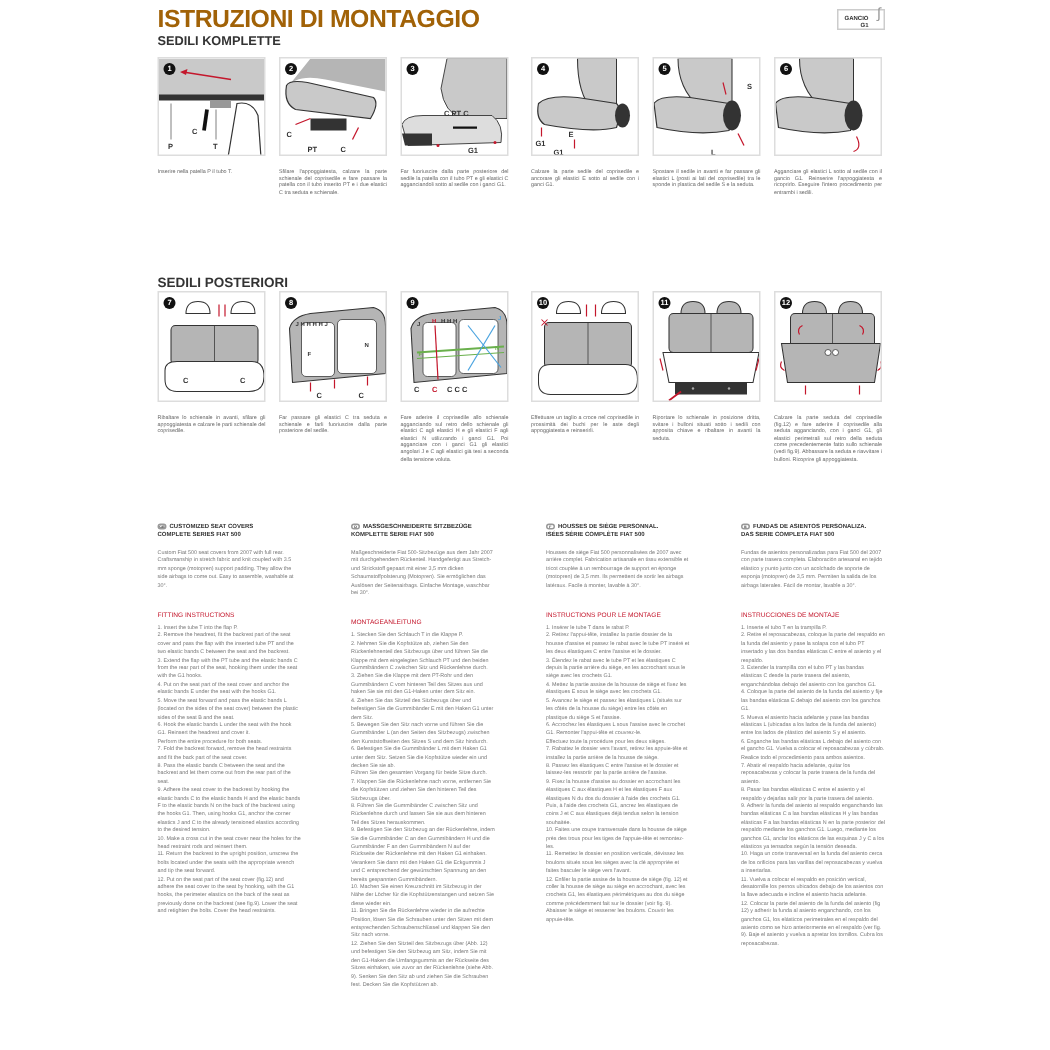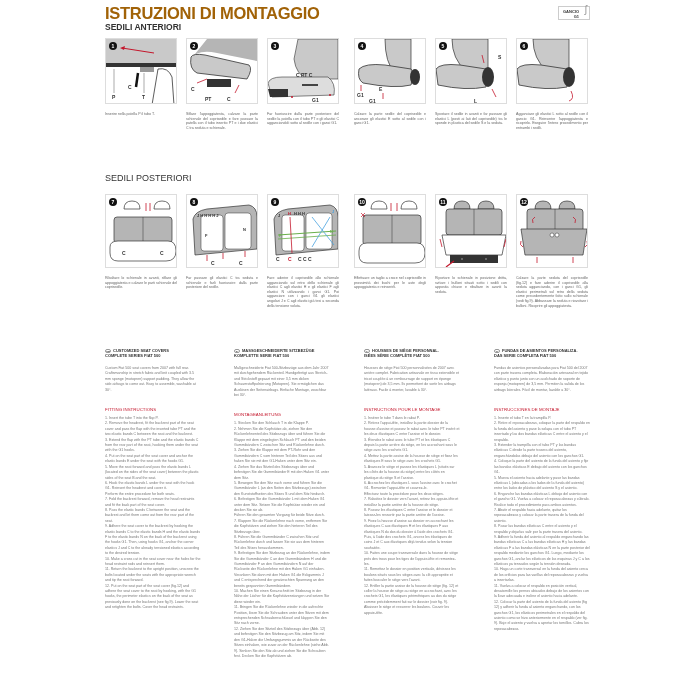--- a/index.html
+++ b/index.html
@@ -1,40 +1,40 @@
 <!DOCTYPE html>
 <html><head>
 <meta charset="utf-8">
 <style>
   * { box-sizing: border-box; margin: 0; padding: 0; }
   body { width: 700px; height: 700px; background: #fff; font-family: "Liberation Sans", sans-serif; color: #555; overflow: hidden; position: relative; }
   .title { position: absolute; left: 105px; top: 4px; font-size: 16.5px; font-weight: bold; color: #a16207; letter-spacing: -0.3px; }
   .subtitle { position: absolute; left: 105px; top: 22px; font-size: 8.5px; font-weight: bold; color: #333; }
-  .subtitle2 { position: absolute; left: 105px; top: 173px; font-size: 9px; font-weight: normal; color: #333; }
+  .subtitle2 { position: absolute; left: 105px; top: 183px; font-size: 9px; font-weight: bold; color: #333; }
   .hook-box { position: absolute; left: 558px; top: 6px; width: 32px; height: 14px; border: 1px solid #ccc; font-size: 4px; color: #333; padding: 2px; line-height: 5px; }
   .hook-box .lbl { display: inline-block; text-align: right; width: 18px; font-weight: bold; }
   .hook-box .glyph { position: absolute; right: 2px; top: 0px; font-size: 10px; color: #999; }
   .step { position: absolute; width: 72px; }
   .step .fig { width: 72px; height: 66px; border: 1px solid #ddd; background: #fff; position: relative; overflow: hidden; }
   .step .num { position: absolute; left: 3px; top: 3px; width: 8px; height: 8px; border-radius: 50%; background: #111; color: #fff; font-size: 5px; text-align: center; line-height: 8px; font-weight: bold; z-index: 2; }
   .step .cap { font-size: 3.6px; line-height: 4.6px; color: #666; margin-top: 8px; text-align: justify; }
   .fig svg { position: absolute; left: 0; top: 0; }
   .lang { position: absolute; width: 96px; }
   .lang .hdr { font-size: 4px; font-weight: bold; color: #333; line-height: 5px; }
   .lang .hdr .flag { display: inline-block; width: 6px; height: 4px; border: 0.5px solid #999; border-radius: 2px; margin-right: 2px; font-size: 2.5px; text-align: center; line-height: 3.5px; vertical-align: middle; }
   .lang .intro { font-size: 3.6px; line-height: 5.4px; color: #777; margin-top: 8px; }
   .lang .inst-title { font-size: 4.4px; color: #c4172c; margin-top: 14px; margin-bottom: 4px; }
   .lang .steps { font-size: 3.6px; line-height: 5.4px; color: #777; }
   .lang .steps p { margin: 0; }
 </style>
 </head>
 <body>
 
 <div class="title">ISTRUZIONI DI MONTAGGIO</div>
-<div class="subtitle">SEDILI ANTERIORI</div>
+<div class="subtitle">SEDILI KOMPLETTE</div>
 <div class="hook-box">
   <span class="lbl">
     <span>GANCIO</span><br>
     <span>G1</span>
   </span>
   <span class="glyph">ʃ</span>
 </div>
 
 <div class="step" style="left:105px; top:38px;">
   <div class="fig">

